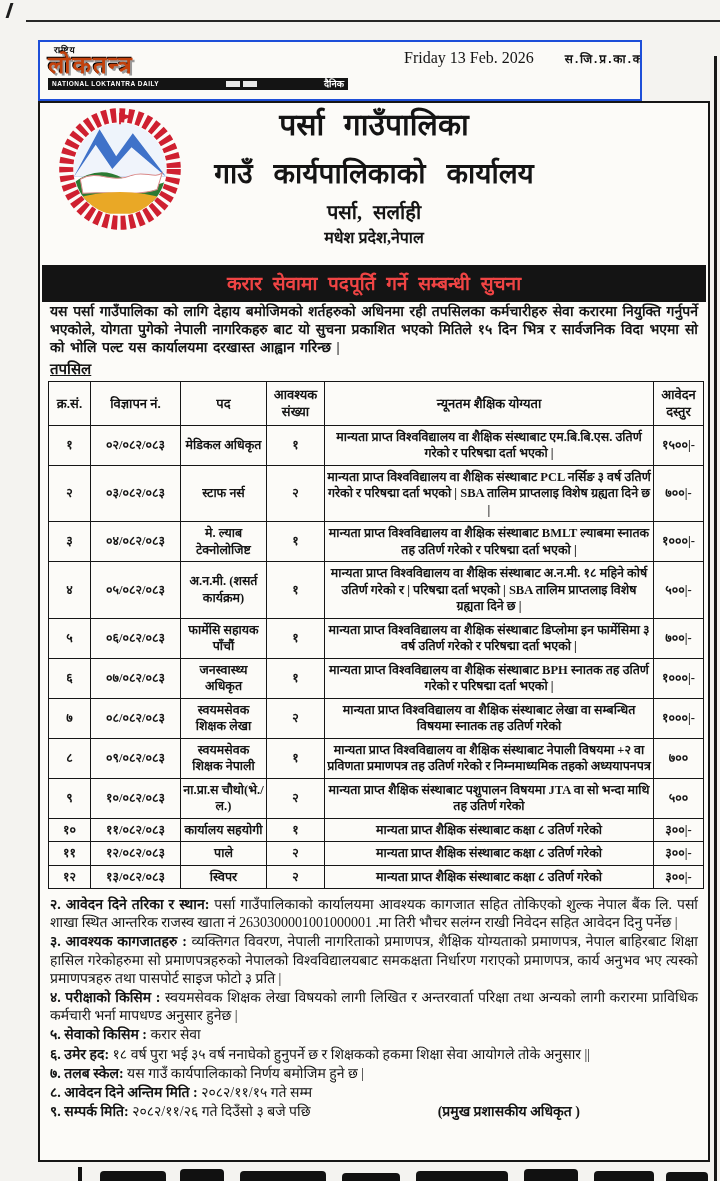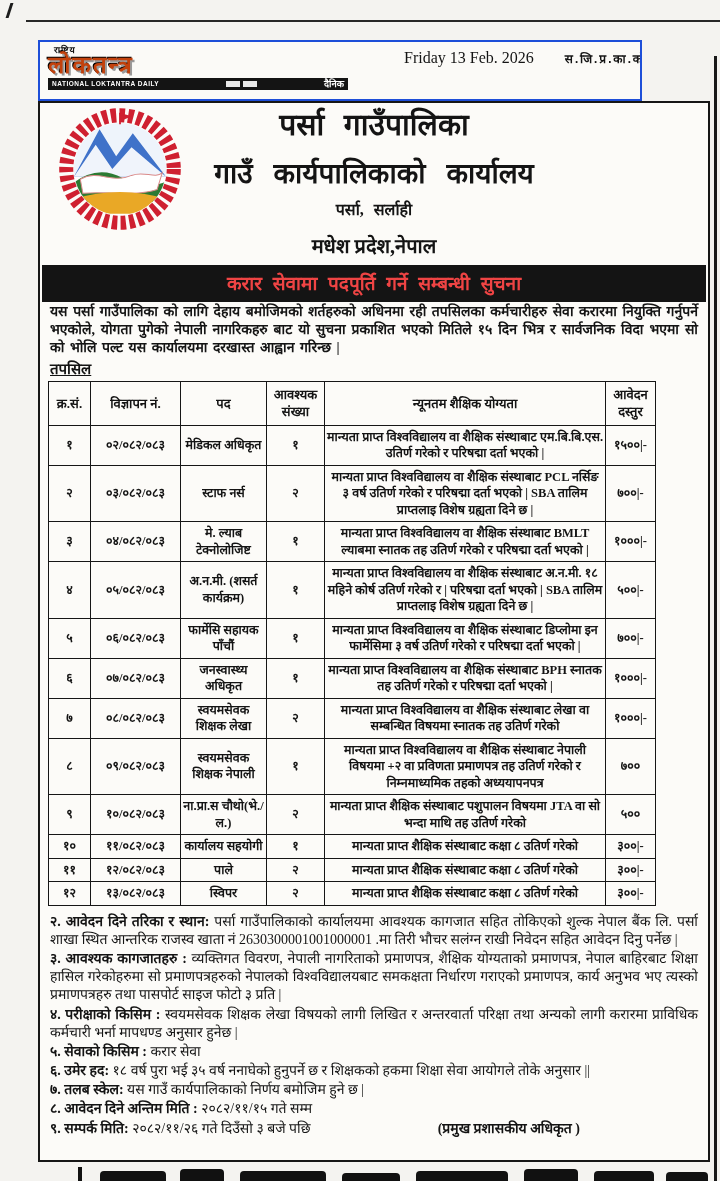--- a/index.html
+++ b/index.html
@@ -30,29 +30,29 @@
   .date-line2{margin-top:3px;margin-left:34px;display:flex;gap:31px;align-items:baseline;}
   .en-date{font-size:16px;}
   .reg-no{font-size:12px;font-weight:bold;font-family:Liberation Mono, monospace;}
 
   
   .notice-box{position:absolute;left:38px;top:101px;width:672px;height:1061px;border:2px solid #161616;background:#fcfbf8;box-sizing:border-box;overflow:hidden;}
   .org-header{position:relative;height:157px;text-align:center;}
   .emblem{position:absolute;left:16px;top:2px;width:128px;height:128px;}
   .org-name{font-size:30px;font-weight:bold;word-spacing:12px;}
   .org-office{margin-top:9px;font-size:28px;font-weight:bold;word-spacing:14px;}
-  .org-address{margin-top:7px;font-size:16px;font-weight:bold;word-spacing:6px;}
-  .org-province{margin-top:12px;font-size:20px;font-weight:bold;}
+  .org-address{margin-top:7px;font-size:20px;font-weight:bold;word-spacing:6px;}
+  .org-province{margin-top:1px;font-size:16px;font-weight:bold;}
 
   .banner{margin:5px 2px 0;background:#141414;color:#ef4444;text-align:center;font-size:19px;font-weight:bold;padding:5px 0 6px;word-spacing:6px;}
   .published{text-align:right;padding:3px 10px 0;font-size:14.5px;font-weight:bold;text-decoration:underline;}
   .intro{padding:1px 10px 0;font-size:14px;font-weight:bold;text-align:justify;line-height:1.27;word-spacing:2px;}
   .tapasil{padding:2px 10px 1px;font-size:15px;font-weight:bold;text-decoration:underline;}
 
-  table.vacancy{margin:2px 8px;width:608px;border-collapse:collapse;font-size:12.5px;font-weight:bold;table-layout:fixed;}
+  table.vacancy{margin:2px 8px;width:656px;border-collapse:collapse;font-size:12.5px;font-weight:bold;table-layout:fixed;}
   table.vacancy th,table.vacancy td{border:1.6px solid #161616;text-align:center;vertical-align:middle;padding:3px 2px;line-height:1.32;}
   table.vacancy th{font-size:13px;padding:4px 2px;}
   td.qual{text-align:left;padding:3px 7px;}
   .c-sn{width:42px;}.c-adv{width:90px;}.c-post{width:86px;}.c-req{width:58px;}.c-qual{width:auto;}.c-fee{width:50px;}
 
   .notes{padding:5px 10px 0;font-size:14px;line-height:1.3;text-align:justify;}
   .note{margin-bottom:1px;}
   .note .lead{font-weight:bold;}
   .note .note-right{float:right;margin-right:118px;font-weight:bold;}
 

